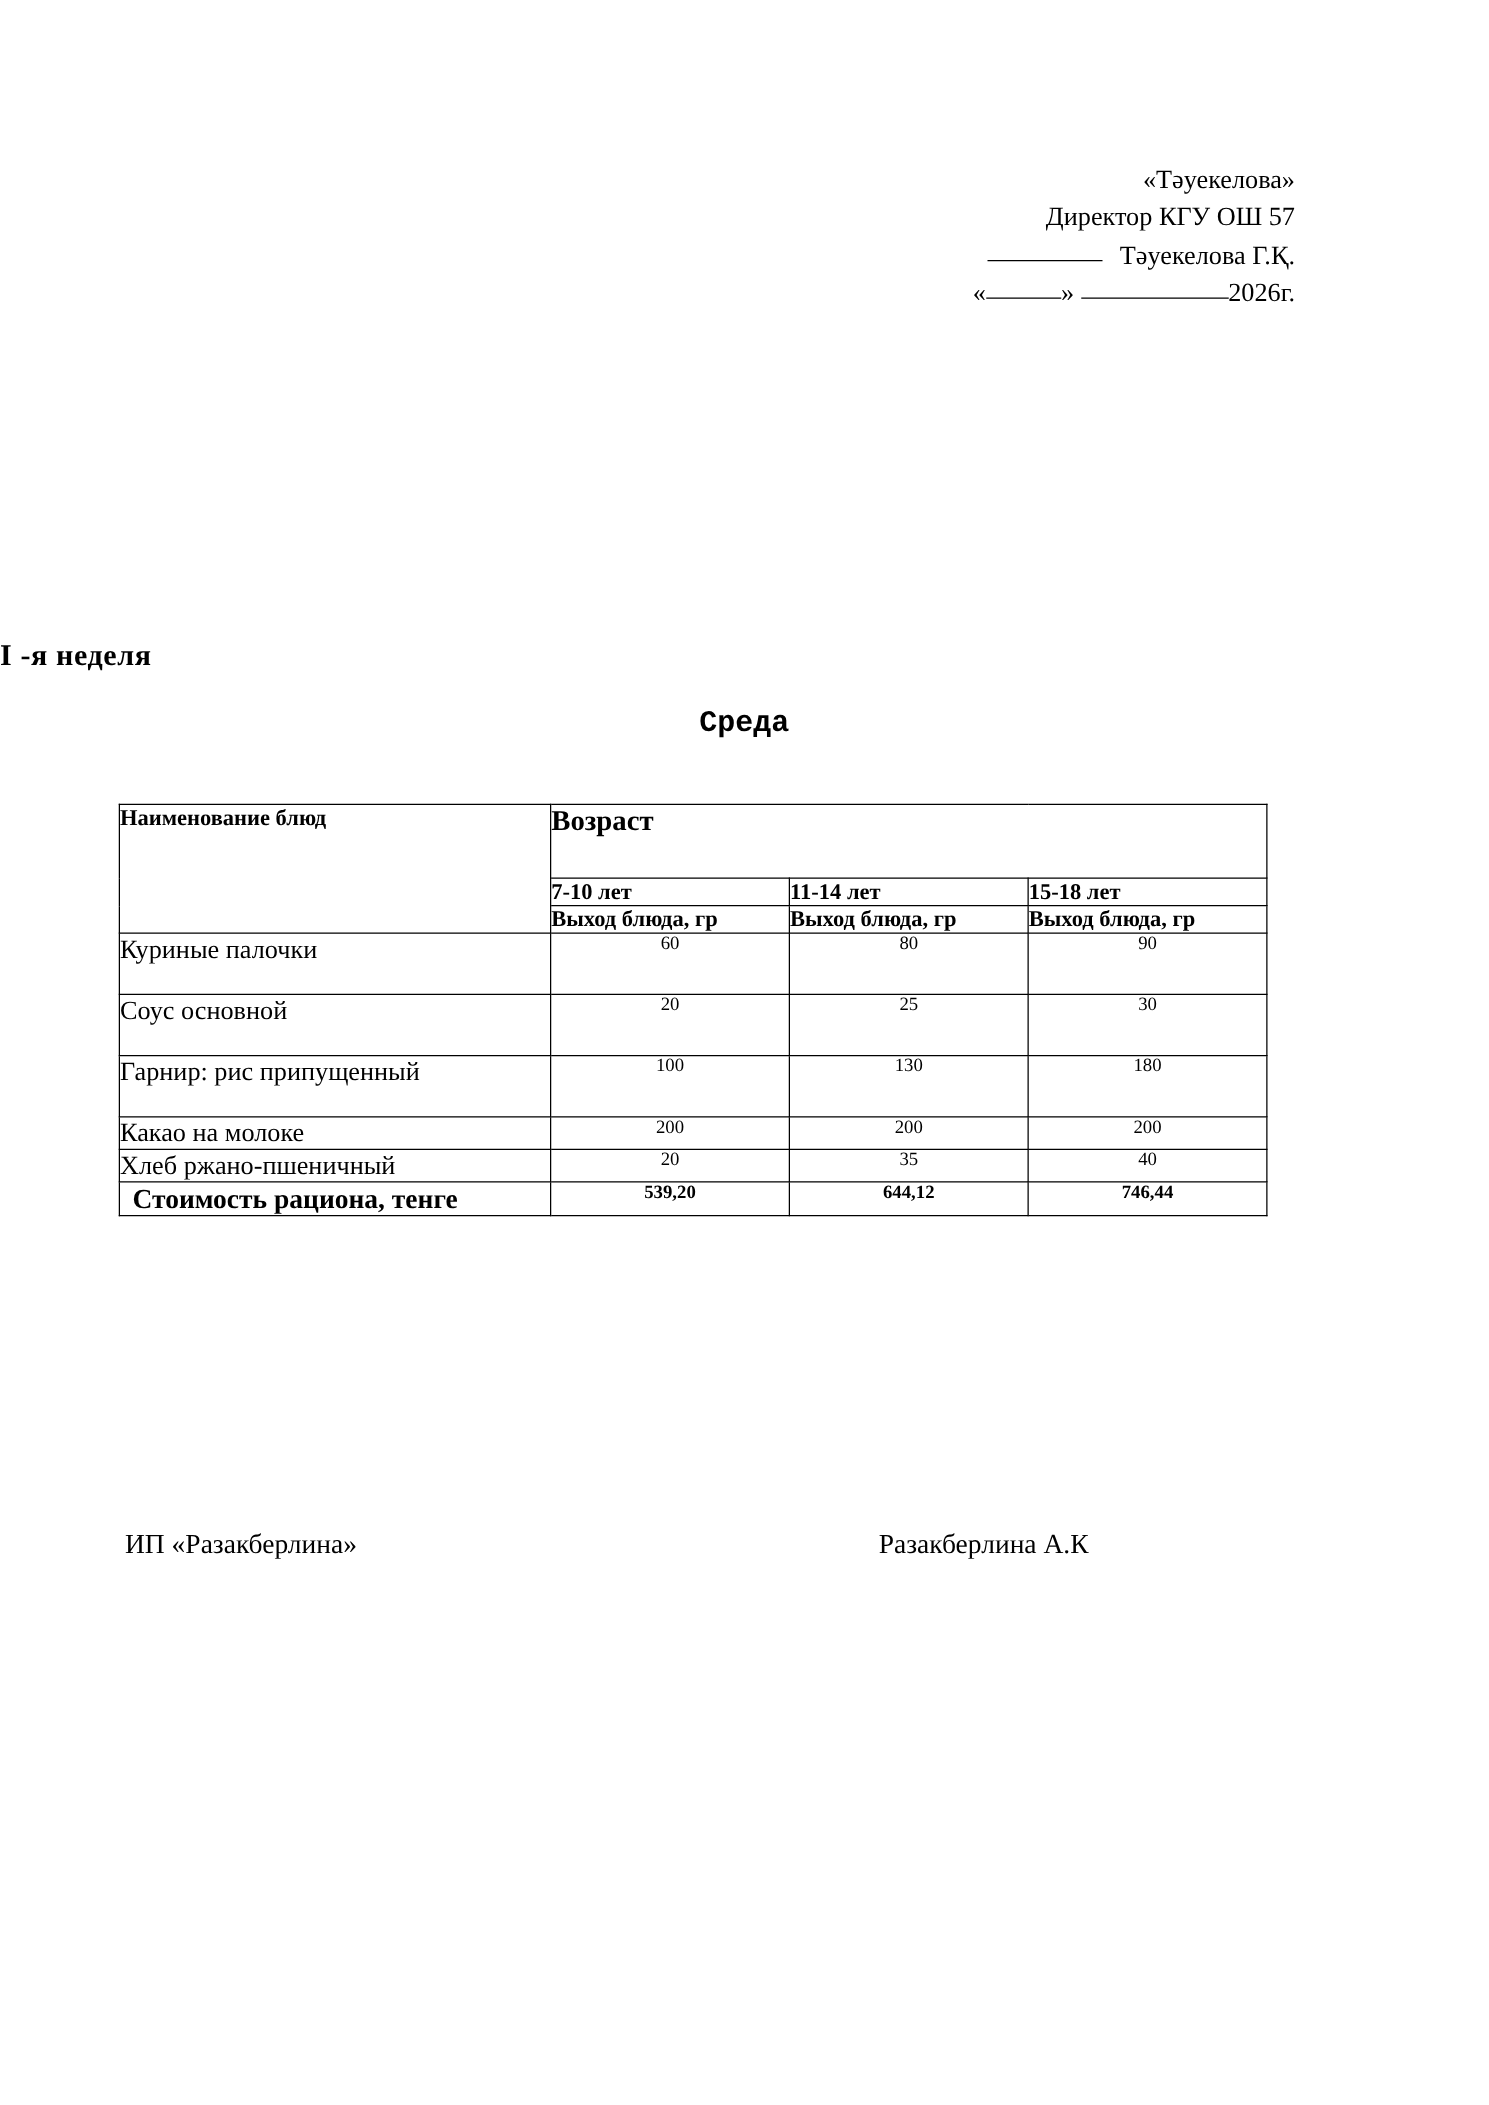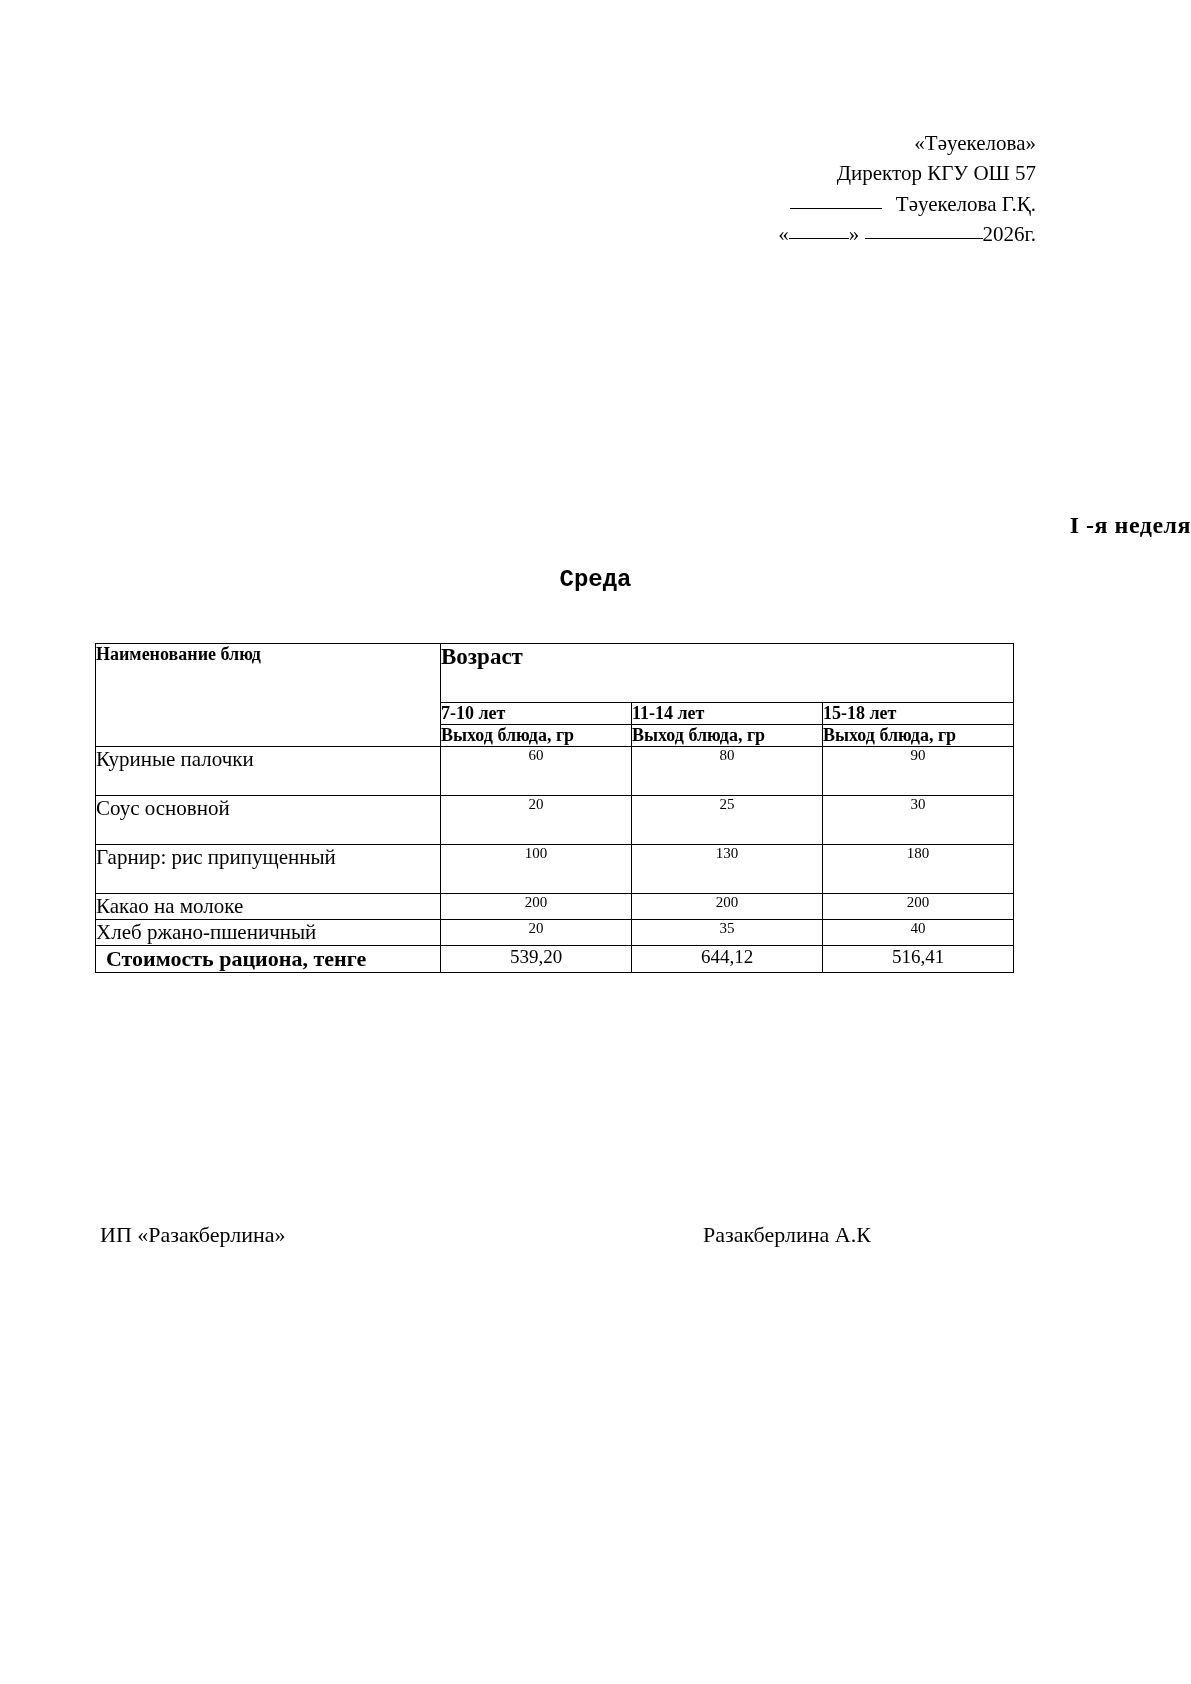--- a/index.html
+++ b/index.html
@@ -51,21 +51,21 @@
     border-bottom: 1.5px solid #000;
     vertical-align: 2px;
   }
 
   
   .week-title {
     position: absolute;
     top: 512px;
     left: 0;
     width: 1191px;
-    text-align: right;
+    text-align: left;
     font-size: 24px;
     font-weight: bold;
     letter-spacing: 0.5px;
   }
   .day-title {
     position: absolute;
     top: 566px;
     left: 0;
     width: 1191px;
     text-align: center;
@@ -134,22 +134,22 @@
   tr.row-tall .cell-val { height: 48px; }
   tr.row-short .cell-dish,
   tr.row-short .cell-val { height: 24px; }
 
   tr.row-total .cell-dish {
     font-size: 22px;
     font-weight: bold;
     padding-left: 10px;
   }
   tr.row-total .cell-val {
-    font-size: 19px;
-    font-weight: normal;
+    font-size: 15px;
+    font-weight: bold;
   }
 
   
   .footer {
     position: absolute;
     top: 1222px;
     left: 95px;
     width: 918px;
     font-size: 22px;
   }
@@ -235,21 +235,21 @@
       <tr class="row-short">
         <td class="cell-dish">Хлеб ржано-пшеничный</td>
         <td class="cell-val">20</td>
         <td class="cell-val">35</td>
         <td class="cell-val">40</td>
       </tr>
       <tr class="row-total">
         <td class="cell-dish">Стоимость рациона, тенге</td>
         <td class="cell-val">539,20</td>
         <td class="cell-val">644,12</td>
-        <td class="cell-val">516,41</td>
+        <td class="cell-val">746,44</td>
       </tr>
     </tbody>
   </table>
 </div>
 
 <div class="footer">
   <span class="footer-left">ИП «Разакберлина»</span>
   <span class="footer-right">Разакберлина  А.К</span>
 </div>
 

